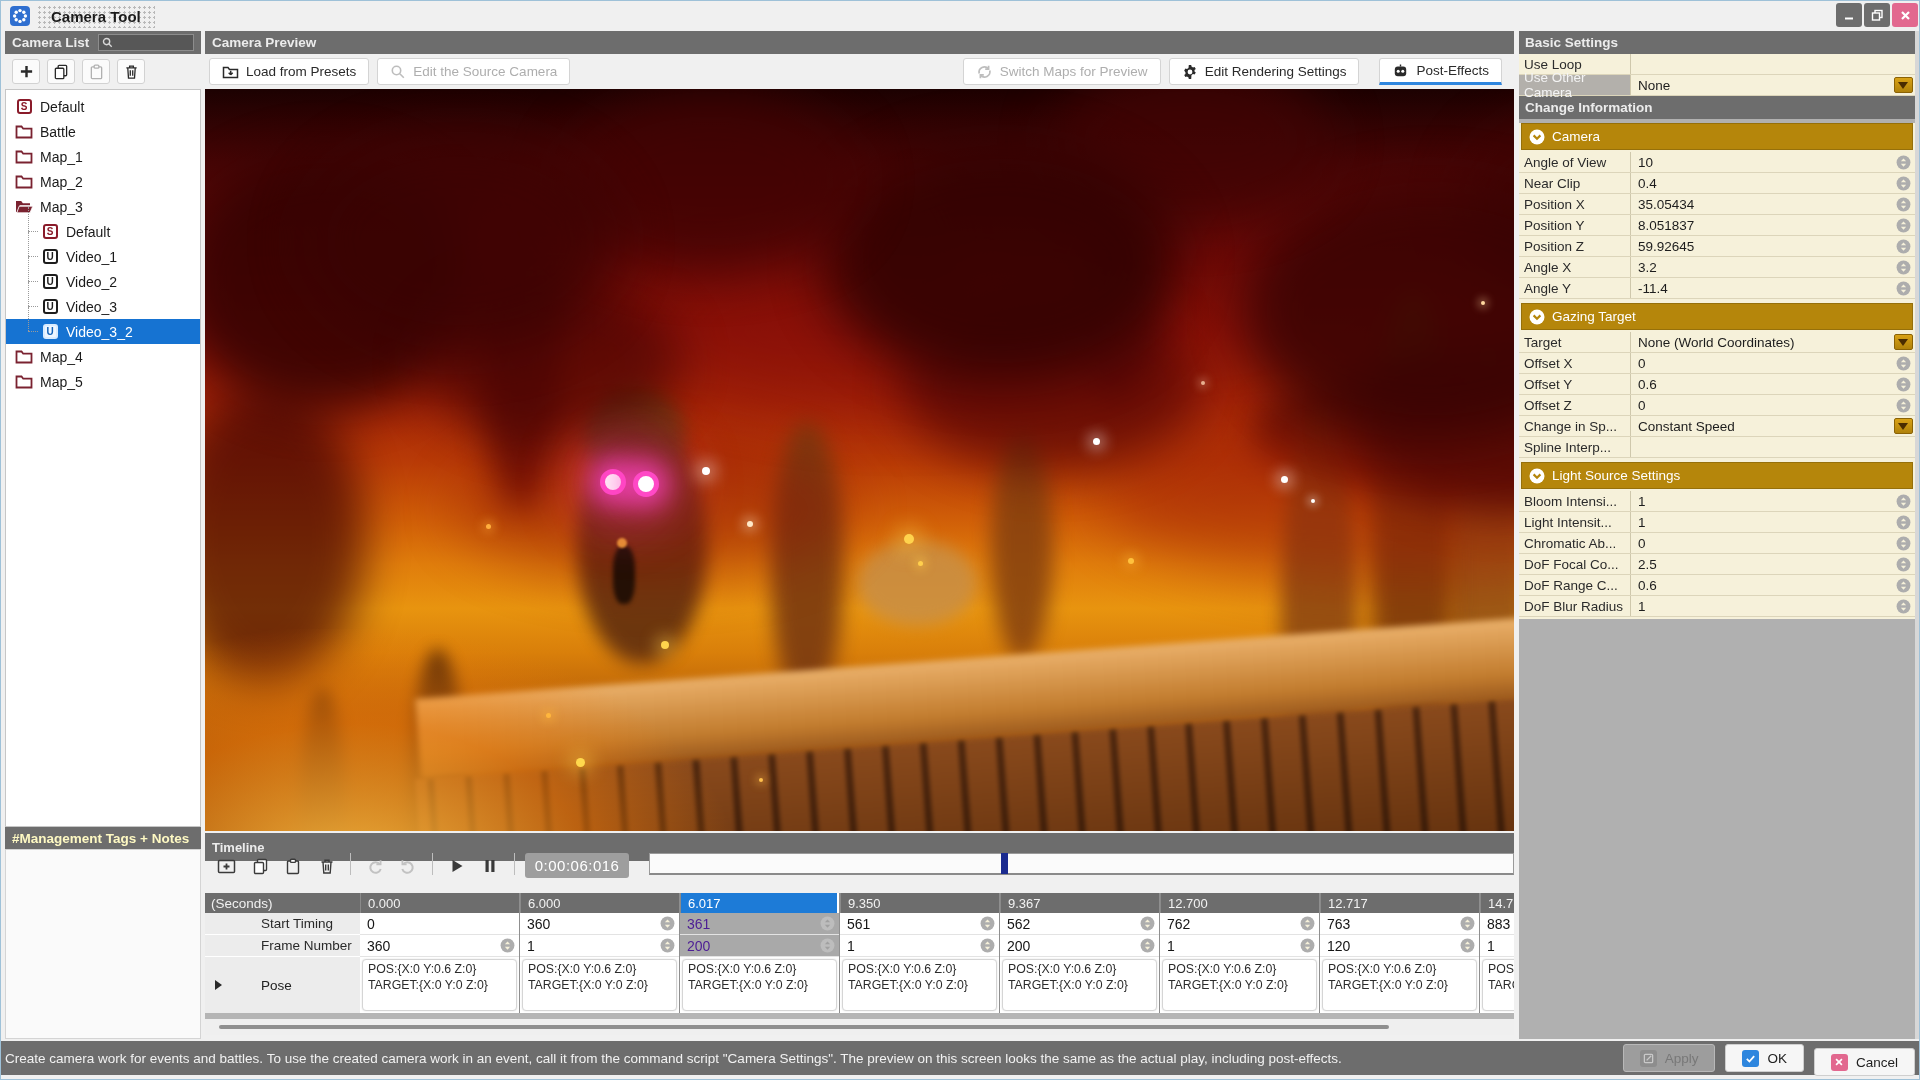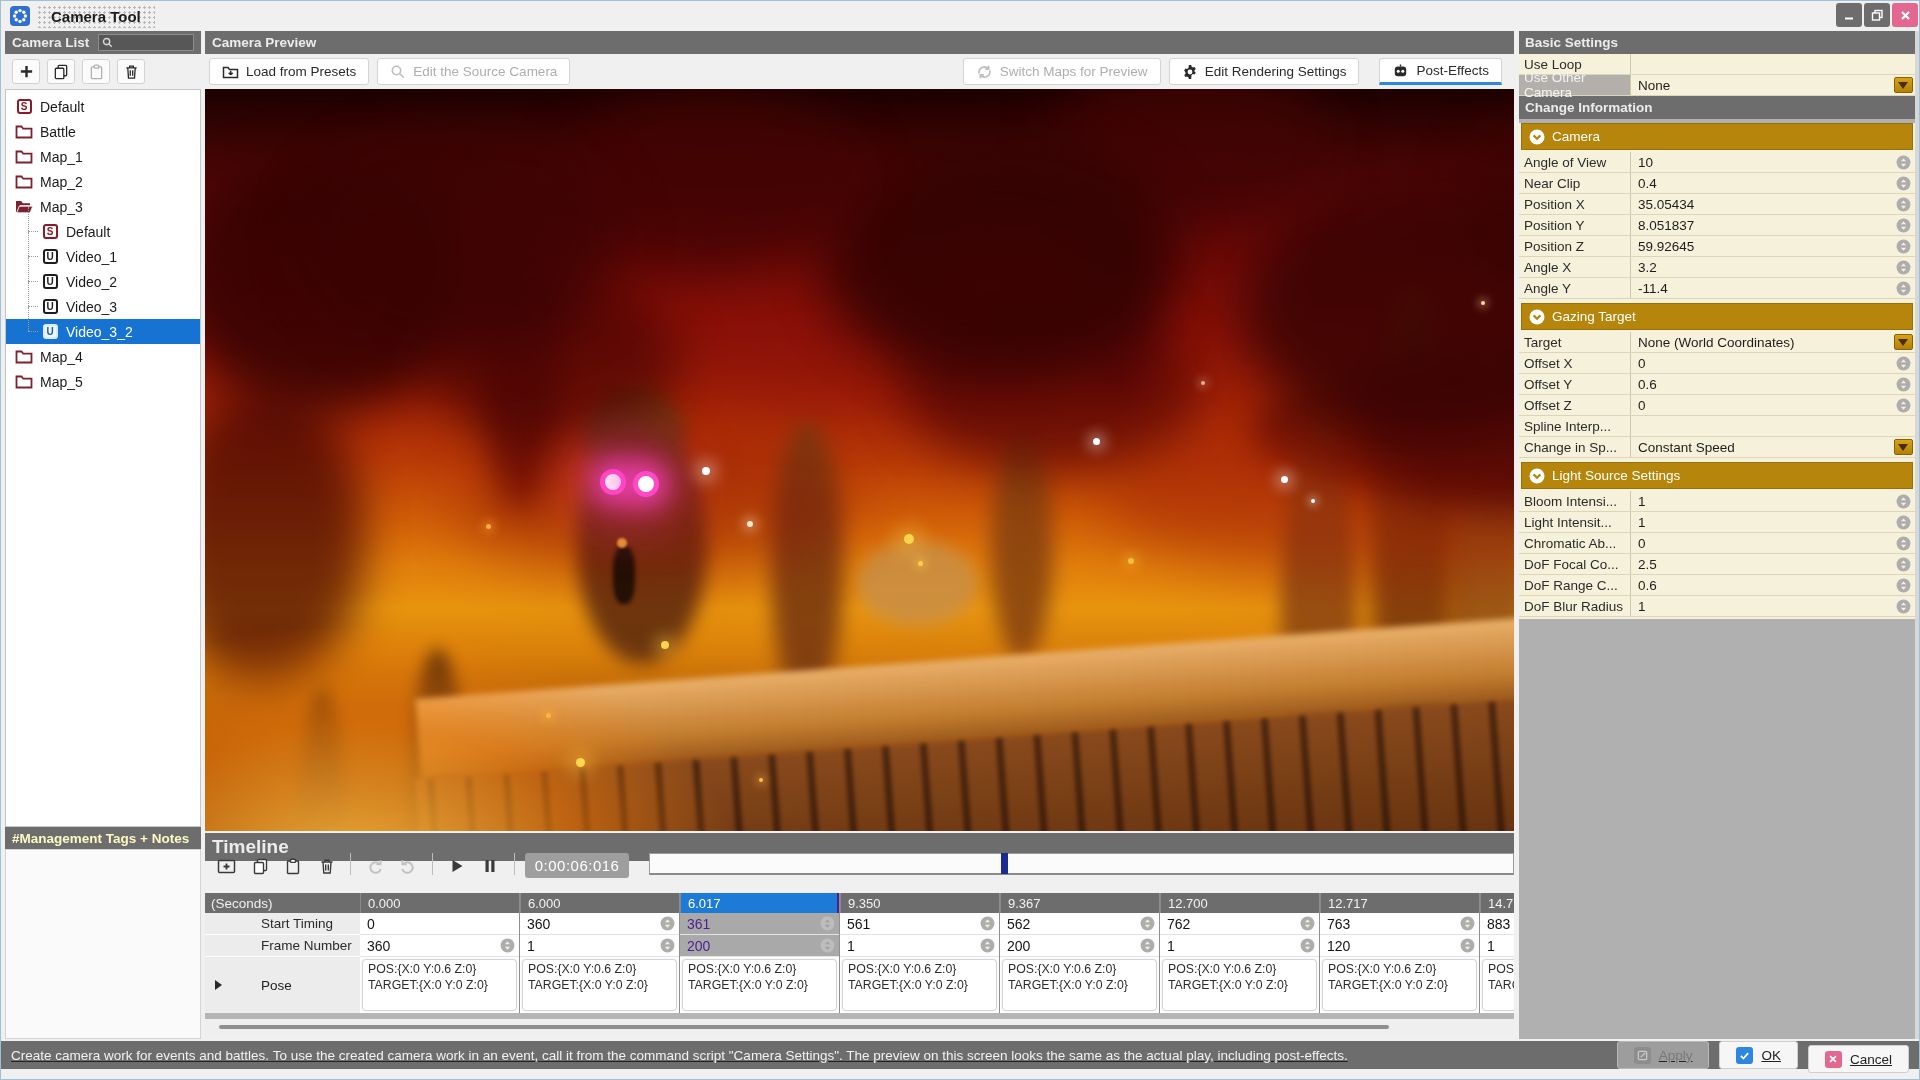--- a/index.html
+++ b/index.html
@@ -62,21 +62,21 @@
         repeating-linear-gradient(90deg,rgba(30,10,2,0) 0 12px,rgba(30,10,2,.5) 12px 19px,rgba(30,10,2,0) 19px 38px);
         background-blend-mode:multiply;}
   .eye{position:absolute;width:26px;height:26px;border-radius:50%;background:#fff;border:5px solid #ff49c6;
        box-shadow:0 0 26px 10px rgba(255,70,200,.75),0 0 60px 24px rgba(255,60,180,.35);}
   .particle{position:absolute;border-radius:50%;}
   .glowfloor{position:absolute;left:-90px;top:540px;width:620px;height:360px;
        background:radial-gradient(ellipse at 38% 72%,rgba(255,195,70,.95),rgba(240,125,12,.55) 45%,rgba(240,120,10,0) 72%);}
   .char{position:absolute;left:408px;top:457px;width:22px;height:58px;background:#241005;border-radius:40%;filter:blur(2px);}
   .charhead{position:absolute;left:412px;top:449px;width:10px;height:10px;border-radius:50%;background:#f0a030;filter:blur(1px);opacity:.9;}
   
-  .tl-header{left:204px;top:832px;width:1309px;height:28px;font-size:19px;}
+  .tl-header{left:204px;top:832px;width:1309px;height:28px;font-size:13px;}
   .tl-controls{left:204px;top:852px;width:1309px;height:40px;display:flex;align-items:flex-start;gap:6px;padding-left:8px;}
   .tlbtn{width:28px;height:26px;display:flex;align-items:center;justify-content:center;border-radius:3px;}
   .tl-sep{width:1px;height:22px;background:#bdbdbd;margin:0 4px;}
   .timechip{background:#9e9e9e;color:#fff;font-size:15px;border-radius:3px;padding:4px 10px;letter-spacing:.5px;}
   .track{position:relative;width:885px;height:22px;background:#fbfbfb;border:1px solid #9a9a9a;border-bottom:2px solid #8a8a8a;margin-left:14px;}
   .playhead{position:absolute;top:-1px;width:7px;height:21px;background:#1a2a8f;}
   .tl-table{left:204px;top:892px;width:1309px;height:120px;display:flex;background:#b5b5b5;overflow:hidden;}
   .tl-labels{width:155px;flex:0 0 auto;display:flex;flex-direction:column;}
   .tl-lab-h{height:20px;background:#6d6d6d;color:#f0f0f0;font-size:13.5px;display:flex;align-items:center;padding-left:6px;}
   .tl-lab{height:22px;background:#ececec;border-bottom:1px solid #fff;font-size:13.5px;color:#2a2a2a;
@@ -85,21 +85,21 @@
   .tri{position:absolute;left:10px;width:0;height:0;border-left:7px solid #2a2a2a;border-top:5px solid transparent;border-bottom:5px solid transparent;}
   .tl-cols{display:flex;flex:1;overflow:hidden;}
   .tl-col{width:160px;flex:0 0 auto;display:flex;flex-direction:column;border-right:1px solid #8f8f8f;}
   .tl-col-h{height:20px;background:#6d6d6d;color:#f2f2f2;font-size:13px;display:flex;align-items:center;padding-left:7px;border-left:1px solid #8a8a8a;}
   .tl-cell{height:22px;background:#fff;border-bottom:1px solid #e3e3e3;font-size:14px;color:#141414;
            display:flex;align-items:center;padding:0 4px 0 7px;}
   .tl-cell .v{flex:1;}
   .tl-pose{height:56px;background:#fff;padding:2px;}
   .posecard{height:52px;background:#fff;border:1px solid #d5d5d5;border-radius:4px;box-shadow:0 0 2px rgba(0,0,0,.12);
             font-size:12.3px;color:#2c2c2c;padding:2px 5px;line-height:1.3;overflow:hidden;}
-  .tl-col.sel .tl-col-h{background:#1d7bd7;color:#fff;border-right:2px solid #4c1d95;}
+  .tl-col.sel .tl-col-h{background:#1d7bd7;color:#fff;border-right:2px solid #ffffff;}
   .tl-col.sel .tl-cell{background:#a9a9a9;color:#4c1d95;}
   .tl-col.sel .spinner circle{fill:#bdbdbd;}
   .tl-col.sel .spinner path{fill:#a0a0a0;}
   .grayband{left:204px;top:1012px;width:1309px;height:6px;background:#b5b5b5;}
   .hscroll{left:204px;top:1018px;width:1309px;height:16px;background:#efefef;}
   .hscroll .handle{position:absolute;left:14px;top:6px;width:1170px;height:4px;background:#8f8f8f;border-radius:2px;}
   
   .rp{left:1518px;top:30px;width:396px;height:1008px;background:#b0b0b0;}
   .rp-bar{height:23px;background:#6d6d6d;color:#ececec;font-size:13.5px;font-weight:bold;display:flex;align-items:center;padding-left:6px;}
   .srow{height:21px;display:flex;align-items:stretch;background:#f6f1da;border-bottom:1px solid #dcd5ba;font-size:13.5px;}
@@ -108,21 +108,21 @@
   .srow .val{flex:1;display:flex;align-items:center;padding-left:7px;color:#1d1d1d;}
   .srow .ctl{width:24px;flex:0 0 auto;display:flex;align-items:center;justify-content:center;}
   .gold{height:27px;background:#b5860b;color:#fff;font-size:13.5px;display:flex;align-items:center;gap:7px;
         padding-left:7px;margin:4px 2px 2px 2px;border:1px solid #96700a;}
   .sections{background:#f6f1da;padding-bottom:2px;}
   .ddbtn{width:19px;height:16px;border-radius:2px;border:1px solid #8a6205;
          background:linear-gradient(180deg,#d9a216,#b0820a);display:flex;align-items:center;justify-content:center;}
   .ddbtn i{width:0;height:0;border-left:5px solid transparent;border-right:5px solid transparent;border-top:7px solid #4a2c00;}
   .rp-scroll{left:1914px;top:30px;width:6px;height:1008px;background:#d7d7d7;}
   
-  .status{left:0;top:1040px;width:1920px;height:28px;background:#6d6d6d;display:flex;align-items:center;padding:0 10px;text-decoration:underline;}
+  .status{left:0;top:1040px;width:1920px;height:34px;background:#6d6d6d;display:flex;align-items:center;padding:0 4px;}
   .status .msg{color:#f2f2f2;font-size:13.5px;flex:1;white-space:nowrap;overflow:hidden;}
   .sbtn{height:28px;border-radius:3px;display:flex;align-items:center;gap:8px;padding:0 16px;font-size:13.5px;margin-left:10px;}
   .sbtn.enabled{background:#f6f6f6;border:1px solid #cfcfcf;color:#222;}
   .sbtn.disabled{background:#9d9d9d;border:1px solid #b8b8b8;color:#787878;}
   .chipicon{width:17px;height:17px;border-radius:3px;display:flex;align-items:center;justify-content:center;}
   .bottomline{left:0;top:1078px;width:1920px;height:2px;background:#e4eef6;}
   svg{display:block;}
 </style>
 </head>
 <body>
@@ -794,32 +794,32 @@
     <span class="val">0</span>
     <span class="ctl">
             <svg class="spinner" width="15" height="15" viewBox="0 0 16 16">
               <circle cx="8" cy="8" r="7.4" fill="#adadad"></circle>
               <path d="M8 3.6L10.8 6.6H5.2z" fill="#f6f1da"></path>
               <path d="M8 12.4L5.2 9.4h5.6z" fill="#f6f1da"></path>
             </svg>
           </span>
   </div>
         <div class="srow">
+    <span class="lab">Change in Sp...</span>
+    <span class="val">Constant Speed</span>
+    <span class="ctl">
+            <span class="ddbtn">
+              <i></i>
+            </span>
+          </span>
+  </div>
+        <div class="srow">
     <span class="lab">Spline Interp...</span>
     <span class="val"></span>
 
-  </div>
-        <div class="srow">
-    <span class="lab">Change in Sp...</span>
-    <span class="val">Constant Speed</span>
-    <span class="ctl">
-            <span class="ddbtn">
-              <i></i>
-            </span>
-          </span>
   </div>
         <div class="gold">
           <svg width="16" height="16" viewBox="0 0 16 16">
             <circle cx="8" cy="8" r="7.5" fill="#fff"></circle>
             <path d="M4.6 6.4L8 9.8l3.4-3.4" fill="none" stroke="#b5860b" stroke-width="2.2"></path>
           </svg>
           <span>Light Source Settings</span>
         </div>
         <div class="srow">
     <span class="lab">Bloom Intensi...</span>

